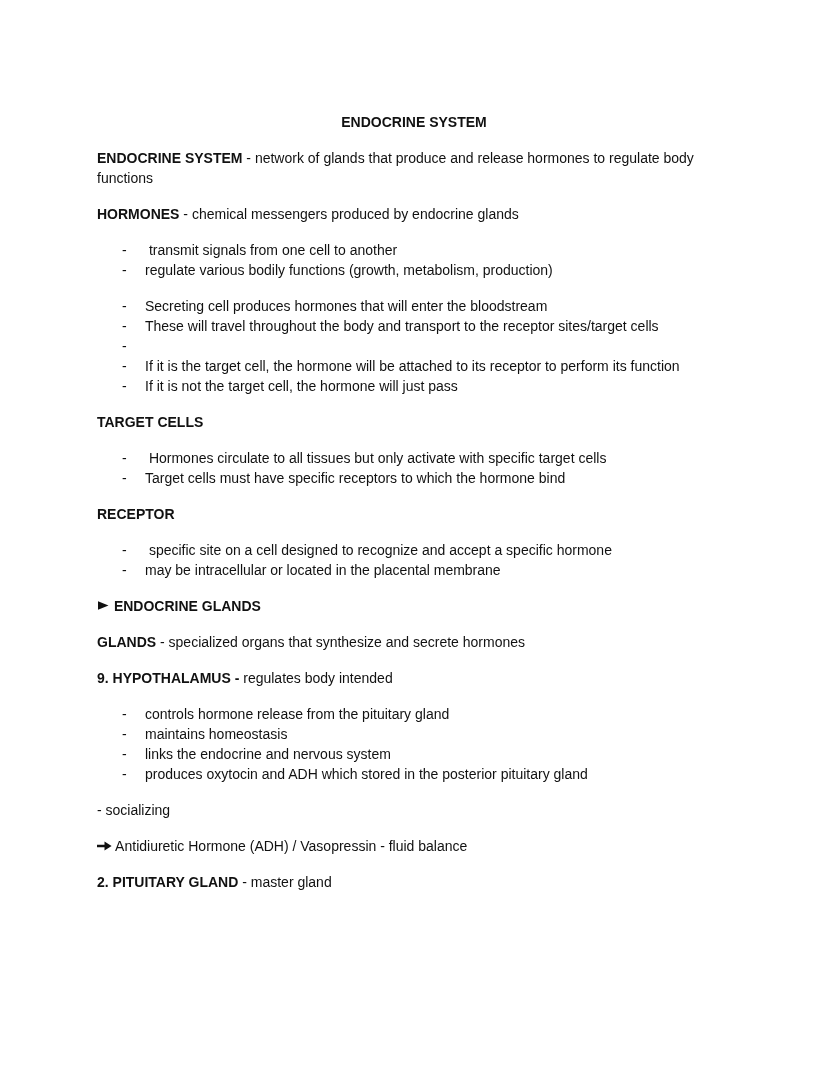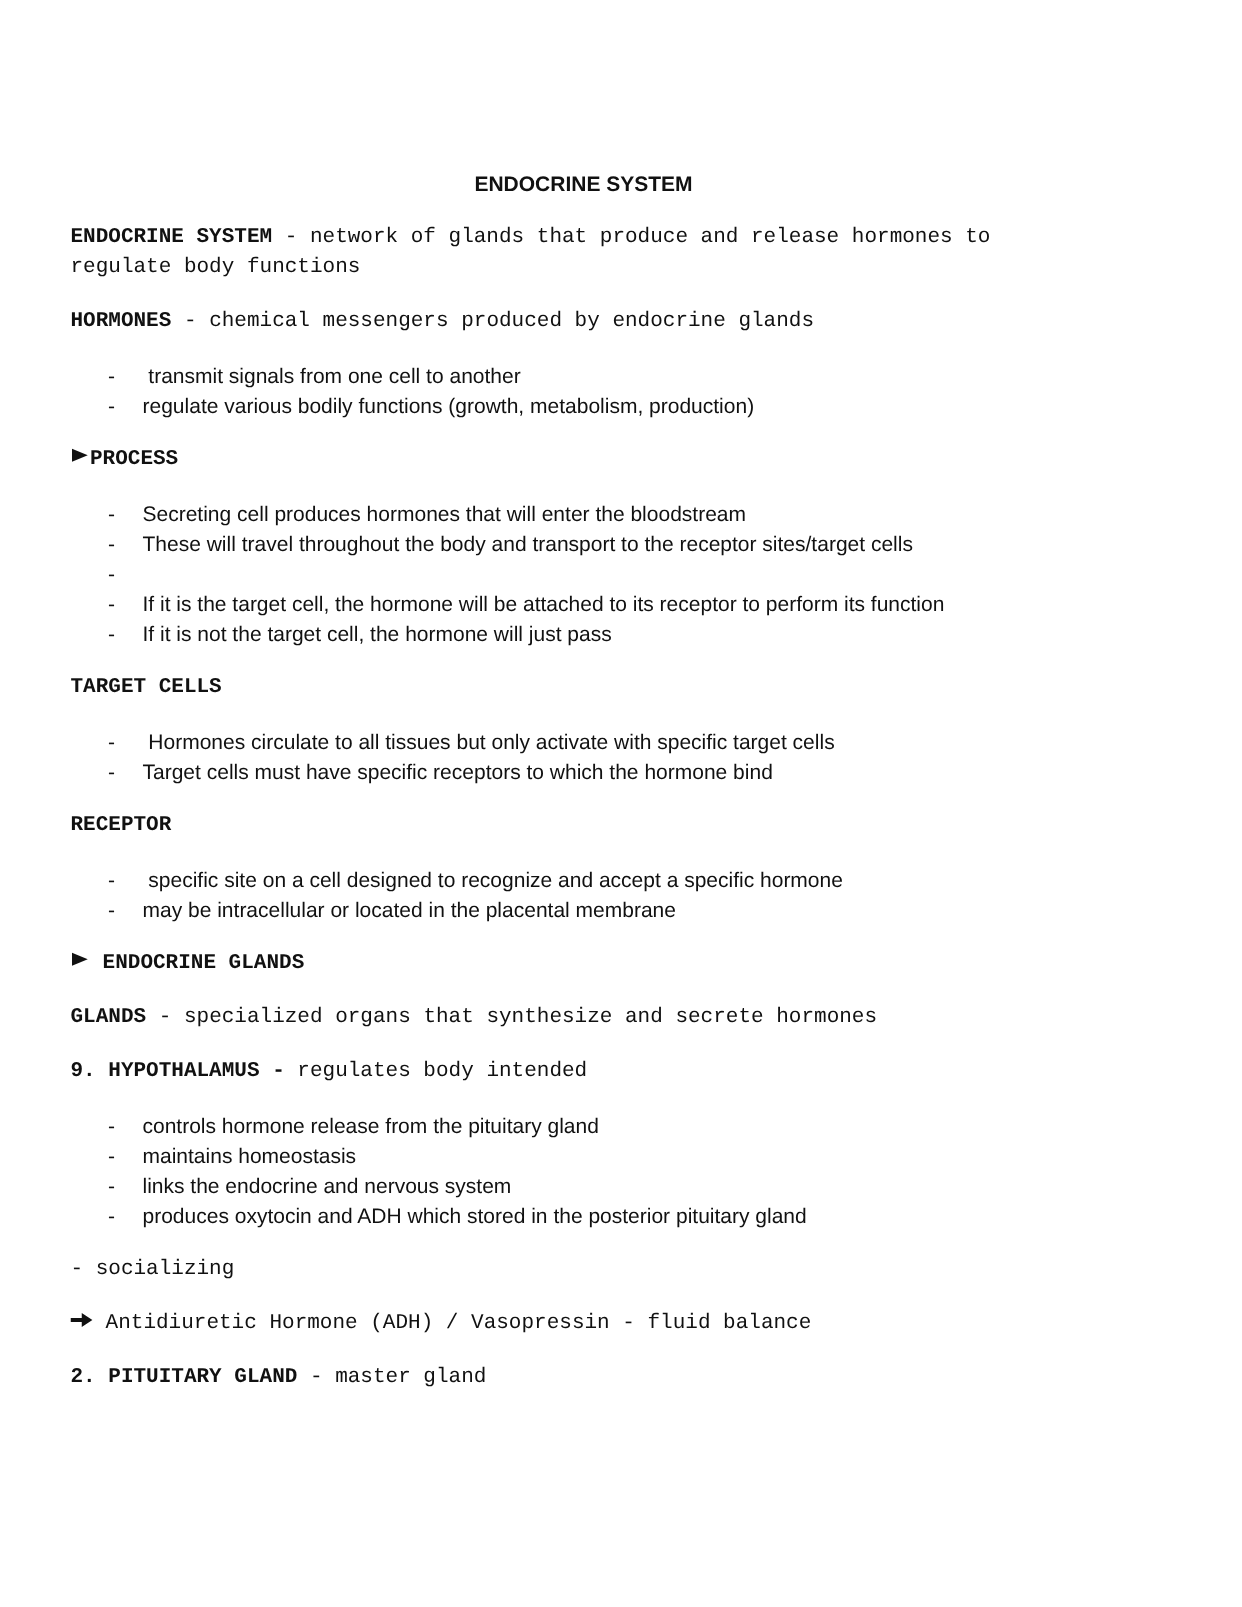--- a/index.html
+++ b/index.html
@@ -9,34 +9,33 @@
     background: #ffffff;
     font-family: "Liberation Sans", sans-serif;
     font-size: 14px;
     color: #111111;
     overflow: hidden;
   }
   .doc {
     box-sizing: border-box;
     width: 828px;
     height: 1071px;
-    padding: 112px 97px 40px 47px;
+    padding: 112px 97px 40px 97px;
     background: #ffffff;
   }
   .title {
     text-align: center;
     font-weight: bold;
     line-height: 20px;
     margin: 0 0 16px 0;
   }
   .para {
     line-height: 20px;
     margin: 0 0 16px 0;
     white-space: pre-wrap;
-    font-family: Liberation Mono, monospace;
   }
   .b { font-weight: bold; }
   .r { font-weight: normal; }
   .list { margin: 0 0 16px 0; }
   .li {
     display: flex;
     line-height: 20px;
   }
   .li .marker {
     flex: 0 0 23px;
@@ -60,23 +59,20 @@
       <div class="list">
         <div class="li">
           <span class="marker">-</span>
           <span class="txt"> transmit signals from one cell to another</span>
         </div>
         <div class="li">
           <span class="marker">-</span>
           <span class="txt">regulate various bodily functions (growth, metabolism, production)</span>
         </div>
       </div>
-      <div class="para"><span class="icon"><svg width="13" height="13" viewBox="0 0 13 13">
-            <polygon points="1,2.2 11.5,6.5 1,10.8" fill="#111"></polygon>
-          </svg></span><span class="b">PROCESS</span></div>
       <div class="list">
         <div class="li">
           <span class="marker">-</span>
           <span class="txt">Secreting cell produces hormones that will enter the bloodstream</span>
         </div>
         <div class="li">
           <span class="marker">-</span>
           <span class="txt">These will travel throughout the body and transport to the receptor sites/target cells</span>
         </div>
         <div class="li">

